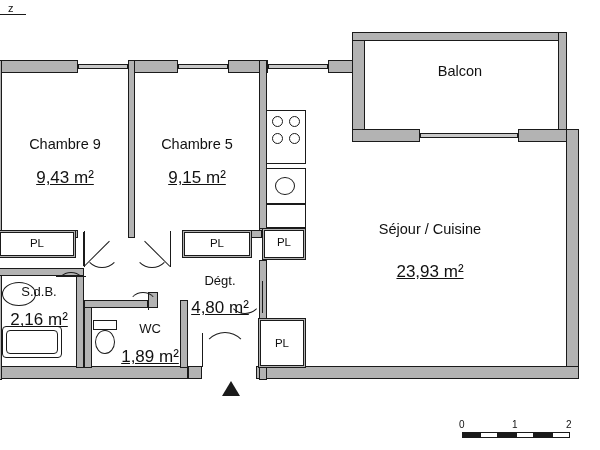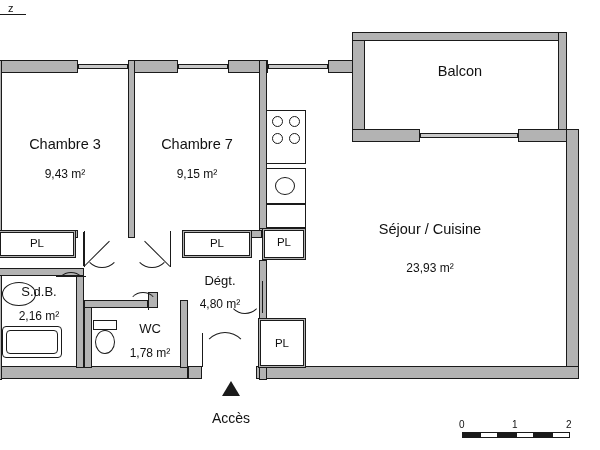--- a/index.html
+++ b/index.html
@@ -39,21 +39,22 @@
     position: absolute;
     color: #111111;
     text-align: center;
     white-space: nowrap;
     line-height: 1.15;
   }
   .room-name {
     font-size: 14.5px;
   }
   .room-area {
-    font-size: 12px;
+    font-size: 17px;
+    text-decoration: underline;
   }
   .small-name {
     font-size: 13px;
   }
   .pl-label {
     font-size: 11.5px;
     font-weight: normal;
   }
   .hsp {
     font-size: 11px;
@@ -207,42 +208,41 @@
   <div class="fixture round" style="left:275px; top:177px; width:20px; height:18px;"></div>
   <div class="fixture" style="left:266px; top:204px; width:40px; height:24px;"></div>
 
   <div class="fixture" style="left:2px; top:326px; width:60px; height:32px; border-radius:4px;"></div>
   <div class="fixture" style="left:6px; top:330px; width:52px; height:24px; border-radius:4px;"></div>
   <div class="fixture round" style="left:2px; top:282px; width:34px; height:24px;"></div>
 
   <div class="fixture round" style="left:95px; top:330px; width:20px; height:24px;"></div>
   <div class="fixture" style="left:93px; top:320px; width:24px; height:10px;"></div>
 
-  <div class="label room-name" style="left:0px; top:136px; width:130px;">Chambre 3</div>
+  <div class="label room-name" style="left:0px; top:136px; width:130px;">Chambre 9</div>
   <div class="label room-area" style="left:0px; top:168px; width:130px;">9,43 m²</div>
 
-  <div class="label room-name" style="left:135px; top:136px; width:124px;">Chambre 7</div>
+  <div class="label room-name" style="left:135px; top:136px; width:124px;">Chambre 5</div>
   <div class="label room-area" style="left:135px; top:168px; width:124px;">9,15 m²</div>
 
   <div class="label room-name" style="left:330px; top:221px; width:200px;">Séjour / Cuisine</div>
 
   <div class="label room-name" style="left:380px; top:63px; width:160px;">Balcon</div>
   <div class="label room-area" style="left:330px; top:262px; width:200px;">23,93 m²</div>
 
   <div class="label small-name" style="left:0px; top:285px; width:78px;">S.d.B.</div>
   <div class="label room-area" style="left:0px; top:310px; width:78px;">2,16 m²</div>
 
   <div class="label small-name" style="left:110px; top:322px; width:80px;">WC</div>
-  <div class="label room-area" style="left:110px; top:347px; width:80px;">1,78 m²</div>
+  <div class="label room-area" style="left:110px; top:347px; width:80px;">1,89 m²</div>
 
   <div class="label small-name" style="left:170px; top:274px; width:100px;">Dégt.</div>
   <div class="label room-area" style="left:170px; top:298px; width:100px;">4,80 m²</div>
 
   <div class="arrow-up" style="left:222px; top:381px;"></div>
-  <div class="label acces" style="left:186px; top:410px; width:90px;">Accès</div>
 
   <div class="scale-bar" style="left:462px; top:432px; width:110px; height:8px;">
     <div class="scale-seg dark" style="left:0px; top:0px; width:18px;"></div>
     <div class="scale-seg light" style="left:18px; top:0px; width:18px;"></div>
     <div class="scale-seg dark" style="left:36px; top:0px; width:18px;"></div>
     <div class="scale-seg light" style="left:54px; top:0px; width:18px;"></div>
     <div class="scale-seg dark" style="left:72px; top:0px; width:18px;"></div>
     <div class="scale-seg light" style="left:90px; top:0px; width:18px;"></div>
   </div>
   <div class="scale-num" style="left:459px; top:419px;">0</div>

